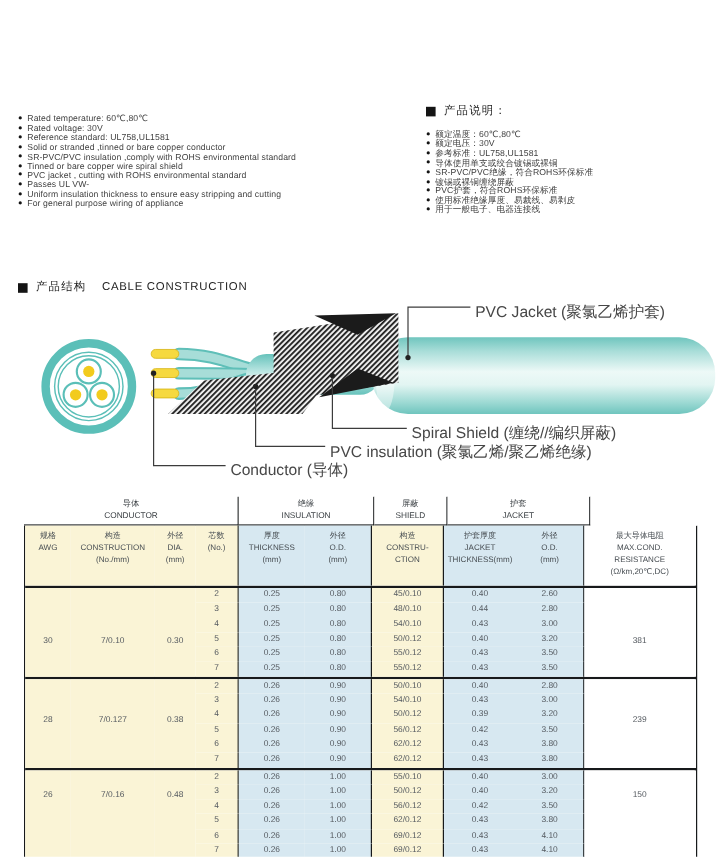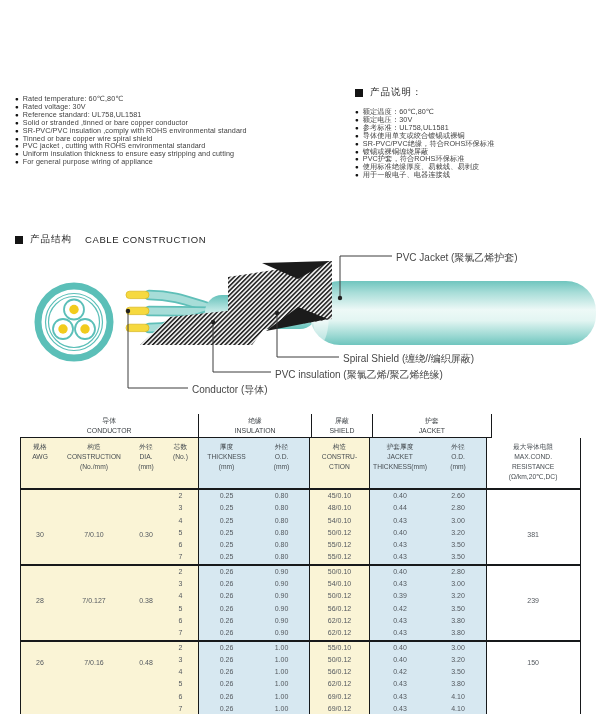--- a/index.html
+++ b/index.html
@@ -14,21 +14,21 @@
 
 
 .bullets{list-style:none;margin-top:9px}
 .bullet-row{display:flex;align-items:flex-end}
 .bullet{font-size:6.2px;line-height:7.9px;margin-right:4px;color:#141414}
 .bullet-text{font-size:7.2px;line-height:7.9px;color:#3f3f3f;letter-spacing:.1px;white-space:nowrap}
 
 
 .diagram{left:0;top:243px;width:603px;height:165px}
 .diagram svg{position:absolute;left:0;top:0}
-.dlabel{position:absolute;font-size:10px;color:#474747;white-space:nowrap}
+.dlabel{position:absolute;font-size:13px;color:#474747;white-space:nowrap}
 .marking{position:absolute;left:346px;top:60px;width:224px;text-align:center;
   font-size:7.6px;color:#8d9a9d;letter-spacing:.7px;white-space:nowrap}
 .ul-mark{font-family:"Liberation Serif",serif;font-weight:bold;font-style:italic;
   color:#2c2f31;font-size:8.5px;padding:0 2px}
 
 
 .table-wrap{left:20px;top:414px;width:561px}
 .thead-row{display:flex;width:561px;height:24px}
 .th1{display:flex;flex-direction:column;align-items:center;justify-content:center;
   font-size:6.9px;line-height:1.45;color:#3c4145;
@@ -73,20 +73,24 @@
         <span class="bullet">●</span>
         <span class="bullet-text">SR-PVC/PVC insulation ,comply with ROHS environmental standard</span>
       </li>
       <li class="bullet-row">
         <span class="bullet">●</span>
         <span class="bullet-text">Tinned or bare copper wire spiral shield</span>
       </li>
       <li class="bullet-row">
         <span class="bullet">●</span>
         <span class="bullet-text">PVC jacket , cutting with ROHS environmental standard</span>
+      </li>
+      <li class="bullet-row">
+        <span class="bullet">●</span>
+        <span class="bullet-text">Passes UL VW-</span>
       </li>
       <li class="bullet-row">
         <span class="bullet">●</span>
         <span class="bullet-text">Uniform insulation thickness to ensure easy stripping and cutting</span>
       </li>
       <li class="bullet-row">
         <span class="bullet">●</span>
         <span class="bullet-text">For general purpose wiring of appliance</span>
       </li>
     </ul>

